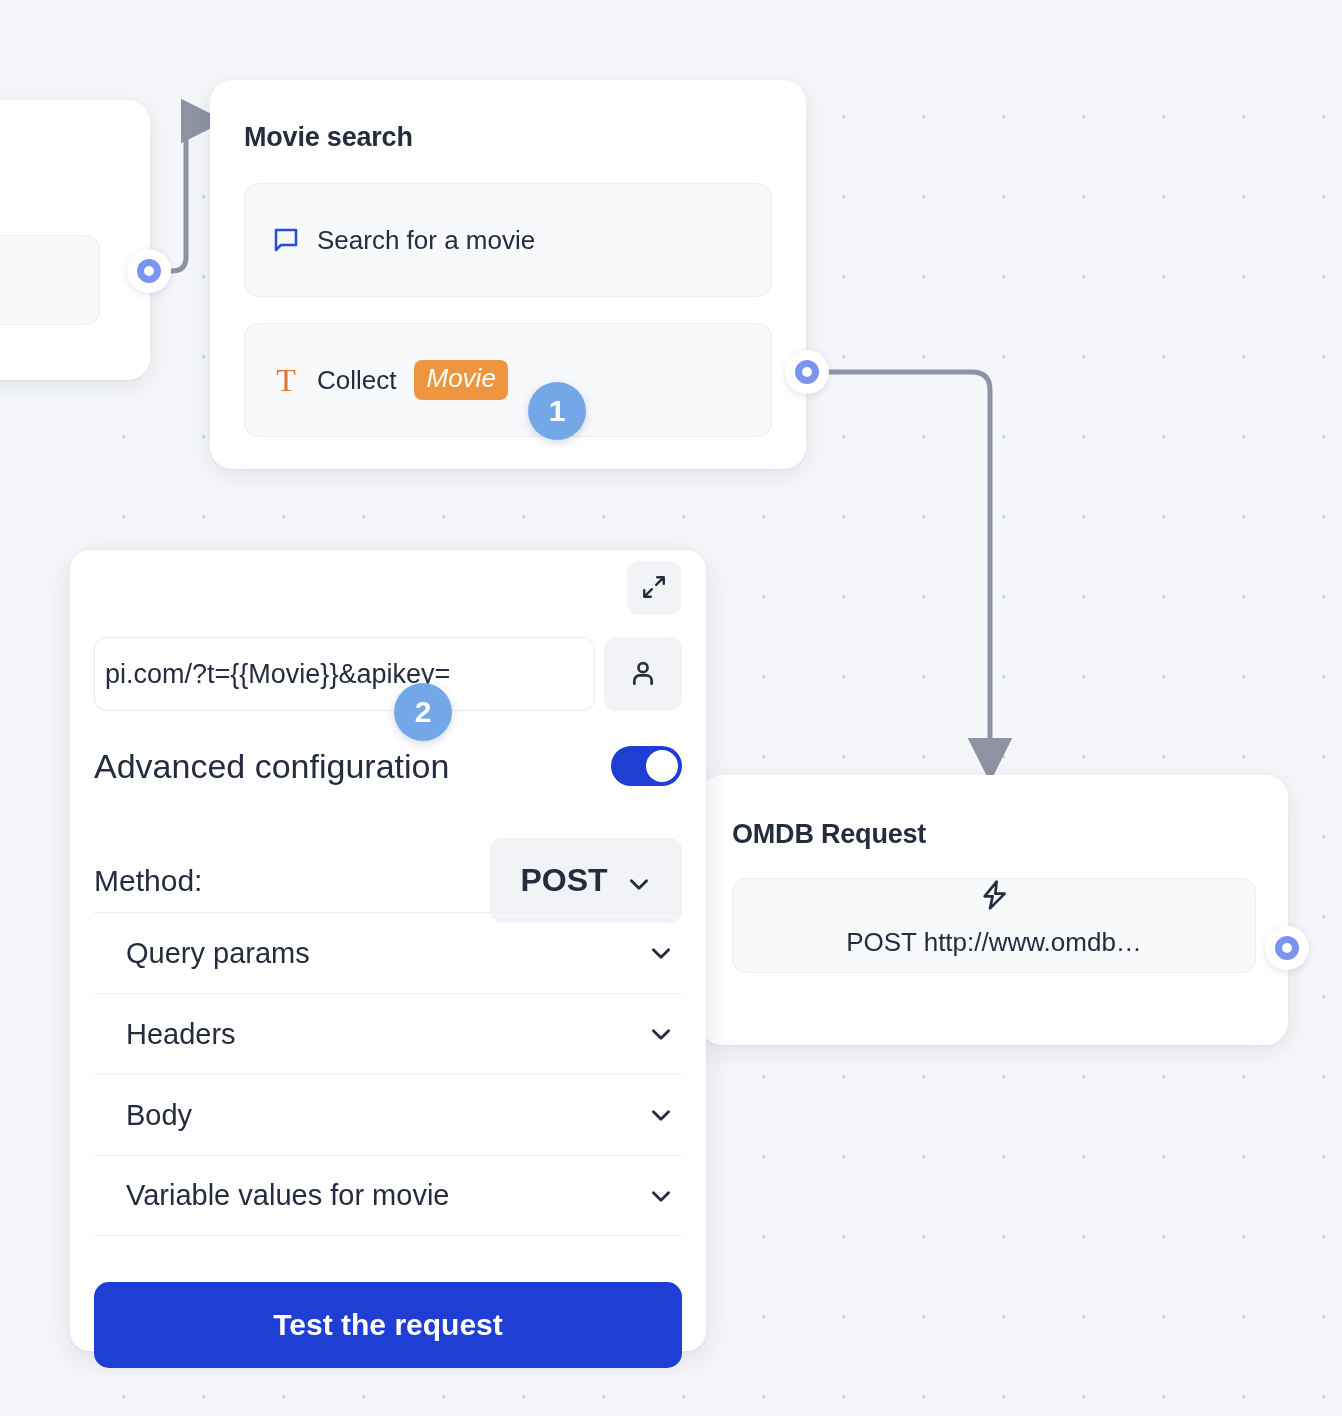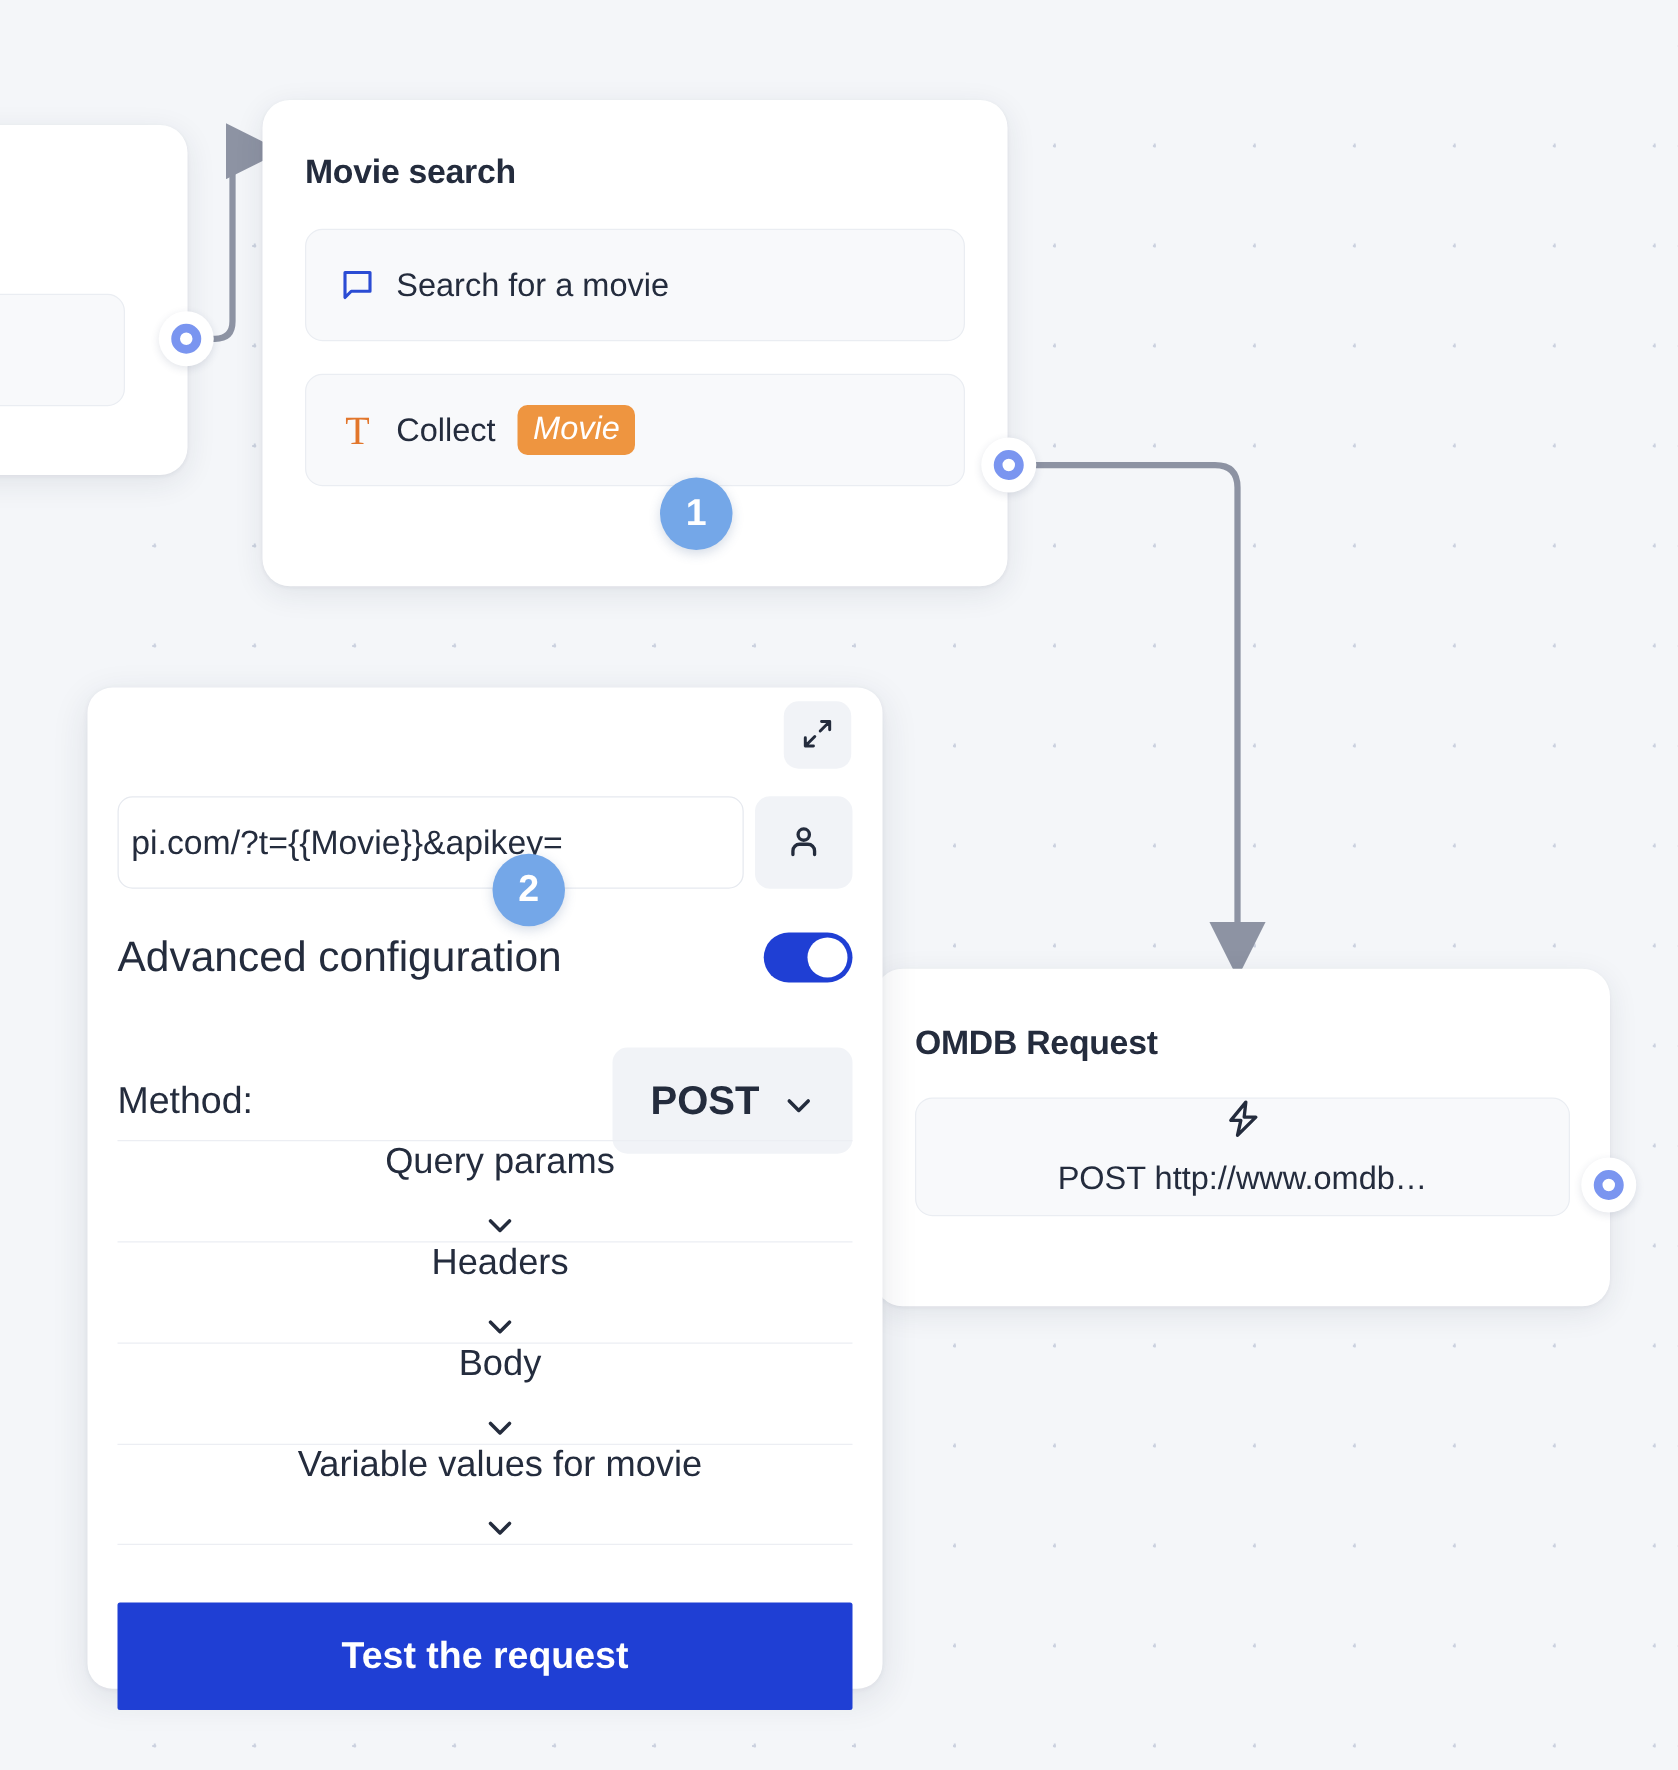--- a/index.html
+++ b/index.html
@@ -56,21 +56,21 @@
     color: #242c3d;
     letter-spacing: -0.2px;
   }
   .node-row {
     display: flex;
     align-items: center;
     gap: 16px;
     background: #f8f9fb;
     border: 1px solid #eaedf2;
     border-radius: 14px;
-    height: 90px;
+    height: 114px;
     padding: 0 26px;
     font-size: 26px;
     color: #242c3d;
   }
   .node-row .row-label { white-space: nowrap; }
 
   
   #partial-node {
     left: -120px;
     top: 100px;
@@ -313,36 +313,35 @@
   .acc-item {
     height: 81px;
     display: flex;
     align-items: center;
     justify-content: space-between;
     border-top: 1px solid #eceef3;
     padding: 0 8px 0 32px;
     font-size: 29px;
     color: #242c3d;
     cursor: pointer;
-    flex-direction: column;
   }
   .acc-item:last-child { border-bottom: 1px solid #eceef3; }
 
   .test-btn {
     position: absolute;
     left: 24px;
     top: 732px;
     width: 588px;
     height: 86px;
     background: #1f3fd4;
     color: #ffffff;
     font-size: 30px;
     font-weight: 700;
     border: none;
-    border-radius: 2px;
+    border-radius: 15px;
     cursor: pointer;
     font-family: "Liberation Sans", sans-serif;
     z-index: 31;
   }
 
   .chev { width: 26px; height: 26px; flex: 0 0 auto; }
 </style>
 </head>
 <body>
 

